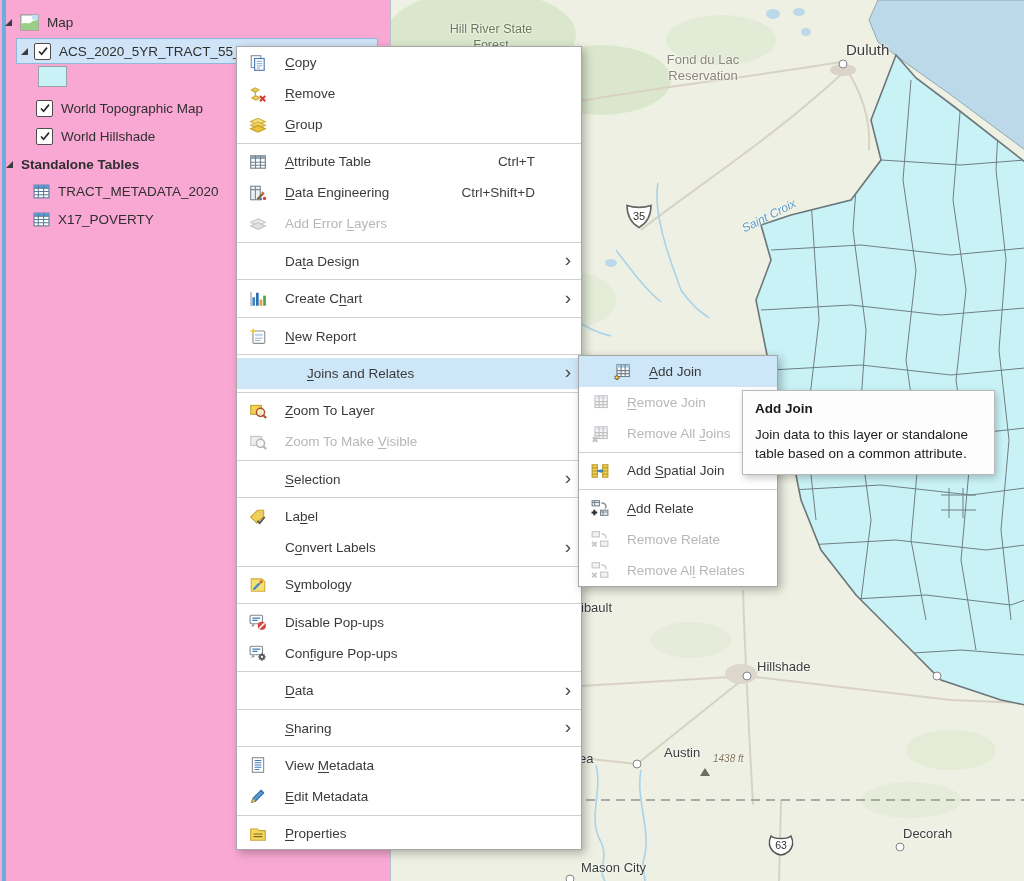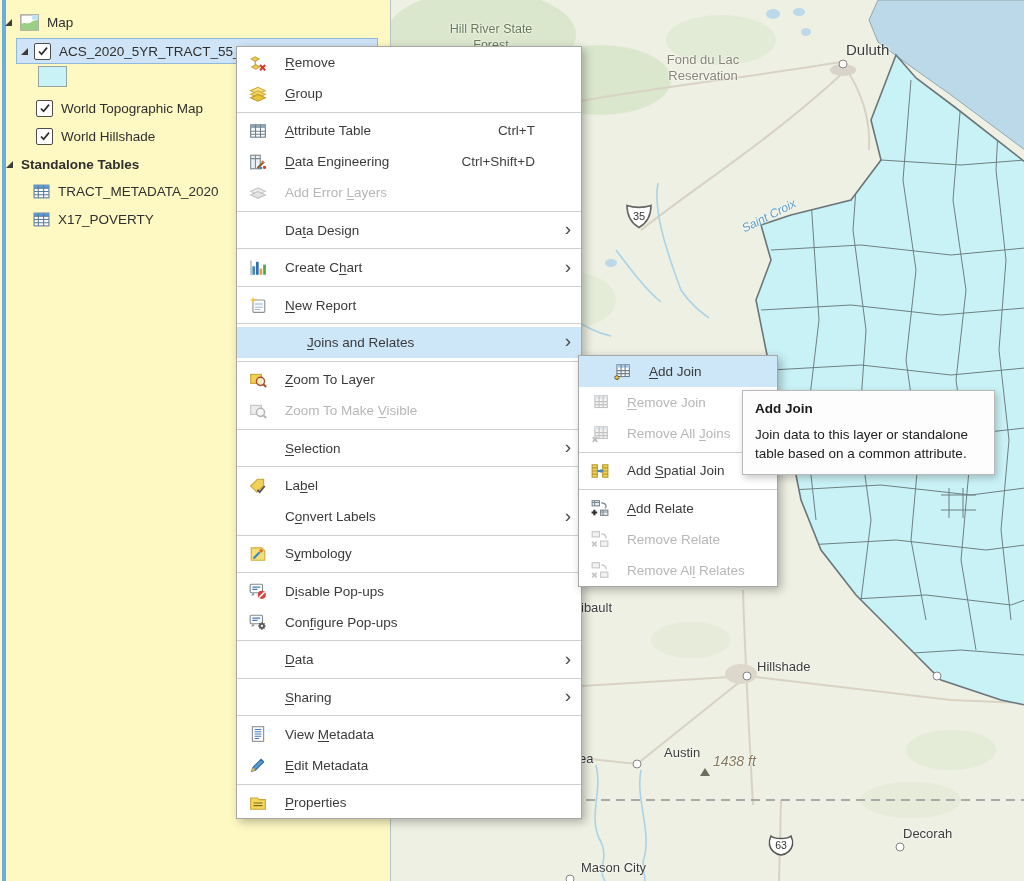--- a/index.html
+++ b/index.html
@@ -1,20 +1,20 @@
 <!DOCTYPE html>
 <html><head>
 <meta charset="utf-8">
 <style>
   html,body{margin:0;padding:0;background:#fff;}
   #screen{position:relative;width:1024px;height:881px;overflow:hidden;
     font-family:"Liberation Sans", sans-serif;color:#2f2f2f;background:#fff;}
 
   
-  .contents-pane{position:absolute;left:0;top:0;width:390px;height:881px;background:#fef9c3;z-index:10;}
+  .contents-pane{position:absolute;left:0;top:0;width:390px;height:881px;background:#f9a8d4;z-index:10;}
   .pane-edge{position:absolute;left:2px;top:0;bottom:0;width:4px;background:#69aede;}
   .trow{position:absolute;display:flex;align-items:center;height:24px;font-size:13.5px;white-space:nowrap;}
   .trow .gap{width:8px;flex:none;}
   .expander{width:0;height:0;border-left:7px solid transparent;border-bottom:7px solid #3c3c3c;flex:none;}
   .cbx{width:15px;height:15px;background:#fff;border:1px solid #4c4c4c;border-radius:2px;flex:none;
        display:flex;align-items:center;justify-content:center;}
   .cbx svg{width:12px;height:12px;}
   .selrow{background:#cfe4f6;border:1px solid #8fb8dd;height:24px;}
   .swatch{position:absolute;width:27px;height:19px;background:#c9f2f6;border:1px solid #98a4a4;}
   .bold{font-weight:bold;}
@@ -23,21 +23,21 @@
   
   .map-area{position:absolute;left:390px;top:0;width:634px;height:881px;background:#edf0e2;
             border-left:1px solid #b6c2cb;z-index:1;overflow:hidden;}
   .map-label{position:absolute;white-space:pre;line-height:1.25;font-size:13px;color:#3b3b3b;
              text-shadow:0 0 2px #fff,0 0 3px #fff;z-index:3;}
   .map-label.c{transform:translateX(-50%);text-align:center;}
   .city-lg{font-size:15px;margin-top:11px;}
   .area-green{color:#677b58;font-size:12.5px;}
   .area-gray{color:#8a8578;}
   .water{color:#5b9cc8;font-style:italic;font-size:12px;transform:rotate(-27deg);transform-origin:left center;}
-  .elev{color:#84785a;font-style:italic;font-size:14px;}
+  .elev{color:#84785a;font-style:italic;font-size:10px;}
   .map-dot{position:absolute;width:7px;height:7px;background:#fff;border:1.5px solid #858585;border-radius:50%;
            transform:translate(-50%,-50%);z-index:3;}
   .map-shield{position:absolute;transform:translate(-50%,-50%);z-index:3;}
 
   
   .menu{position:absolute;background:#fff;border:1px solid #a7a7a7;box-shadow:3px 3px 9px rgba(0,0,0,.28);
         font-size:13.5px;color:#3a3a3a;}
   .context-menu{left:236px;top:46px;width:344px;z-index:20;}
   .join-submenu{left:578px;top:355px;width:198px;z-index:30;}
   .menu-item{display:flex;align-items:center;height:31px;padding:0 8px 0 12px;position:relative;white-space:nowrap;}
@@ -246,20 +246,30 @@
       </span>
         <div class="gap"></div>
       <span>X17_POVERTY</span>
     </div>
   </div>
 
   <div class="menu context-menu" id="context-menu">
       <div class="menu-item">
         <span class="mi-icon">
           <svg viewBox="0 0 16 16">
+            <rect x="2" y="1.5" width="8.5" height="10.5" fill="#fff" stroke="#7d8fa8"></rect>
+            <rect x="5" y="4" width="8.5" height="10.5" fill="#fff" stroke="#4a77ae"></rect>
+            <path d="M6.8 6.5h5M6.8 8.5h5M6.8 10.5h5M6.8 12.5h3" stroke="#9db8d6" fill="none"></path>
+          </svg>
+        </span>
+        <span class="mi-label"><u>C</u>opy</span>
+      </div>
+      <div class="menu-item">
+        <span class="mi-icon">
+          <svg viewBox="0 0 16 16">
             <path d="M2 4.5l3.5-2 3.5 2-3.5 2z" fill="#f2d157" stroke="#c9a53a"></path>
             <path d="M5.5 6.5v3" stroke="#9a9a9a" fill="none"></path>
             <path d="M2.5 11.5l3.5-2 3.5 2-3.5 2z" fill="#f2d157" stroke="#c9a53a"></path>
             <path d="M9.8 9.8l4.6 4.6M14.4 9.8l-4.6 4.6" stroke="#cf3a32" stroke-width="1.8"></path>
           </svg>
         </span>
         <span class="mi-label"><u>R</u>emove</span>
       </div>
       <div class="menu-item">
         <span class="mi-icon">

